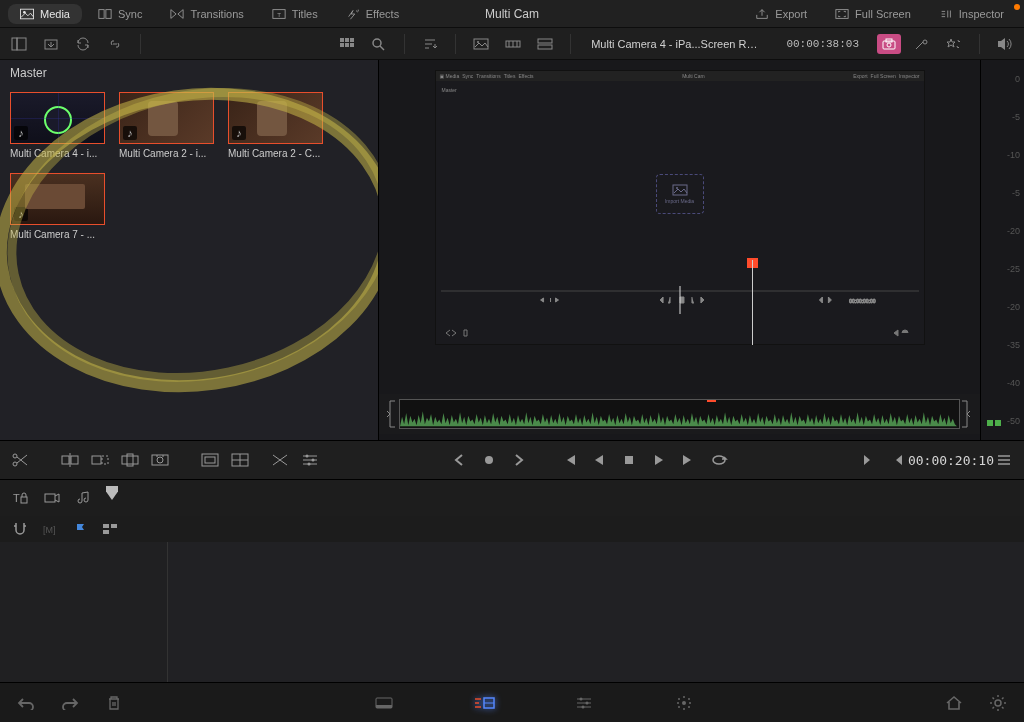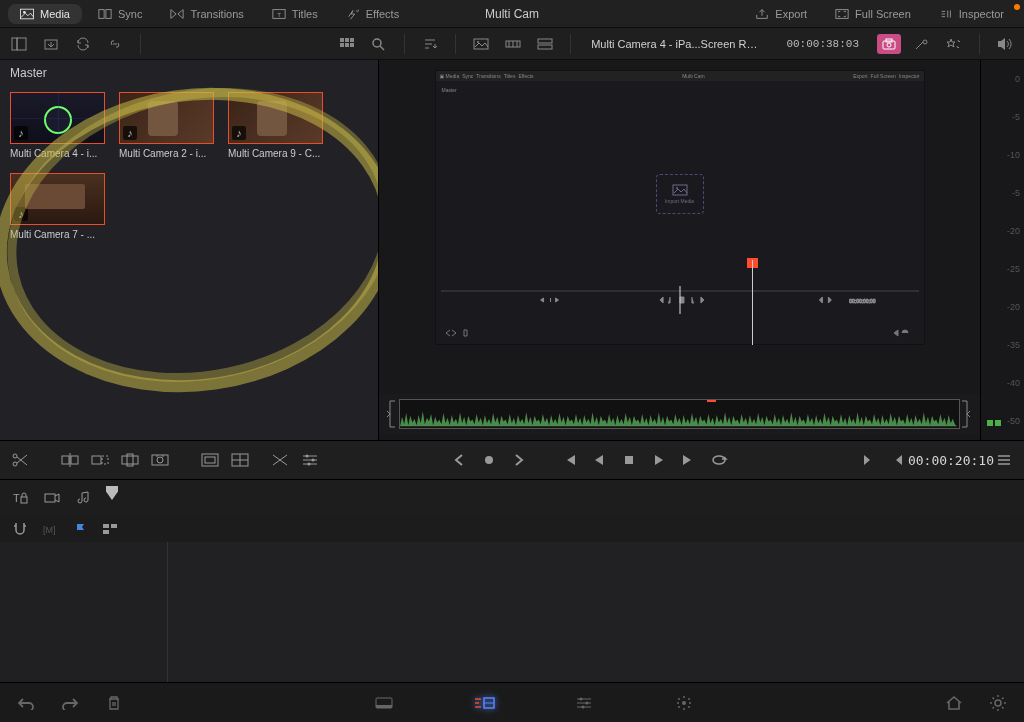--- a/index.html
+++ b/index.html
@@ -398,21 +398,21 @@
       <div class="clip">
         <div class="clip-thumb thumb-guitar">
           <div class="clip-audio-icon">♪</div>
         </div>
         <div class="clip-label">Multi Camera 2 - i...</div>
       </div>
       <div class="clip">
         <div class="clip-thumb thumb-guitar">
           <div class="clip-audio-icon">♪</div>
         </div>
-        <div class="clip-label">Multi Camera 9 - C...</div>
+        <div class="clip-label">Multi Camera 2 - C...</div>
       </div>
       <div class="clip">
         <div class="clip-thumb thumb-desk">
           <div class="clip-audio-icon">♪</div>
         </div>
         <div class="clip-label">Multi Camera 7 - ...</div>
       </div>
     </div>
     <svg class="highlight-circle" viewBox="0 0 420 320">
       <ellipse cx="210" cy="165" rx="195" ry="145" fill="none" stroke="#c9b848" stroke-width="12" opacity="0.55" transform="rotate(-8 210 165)"></ellipse>

